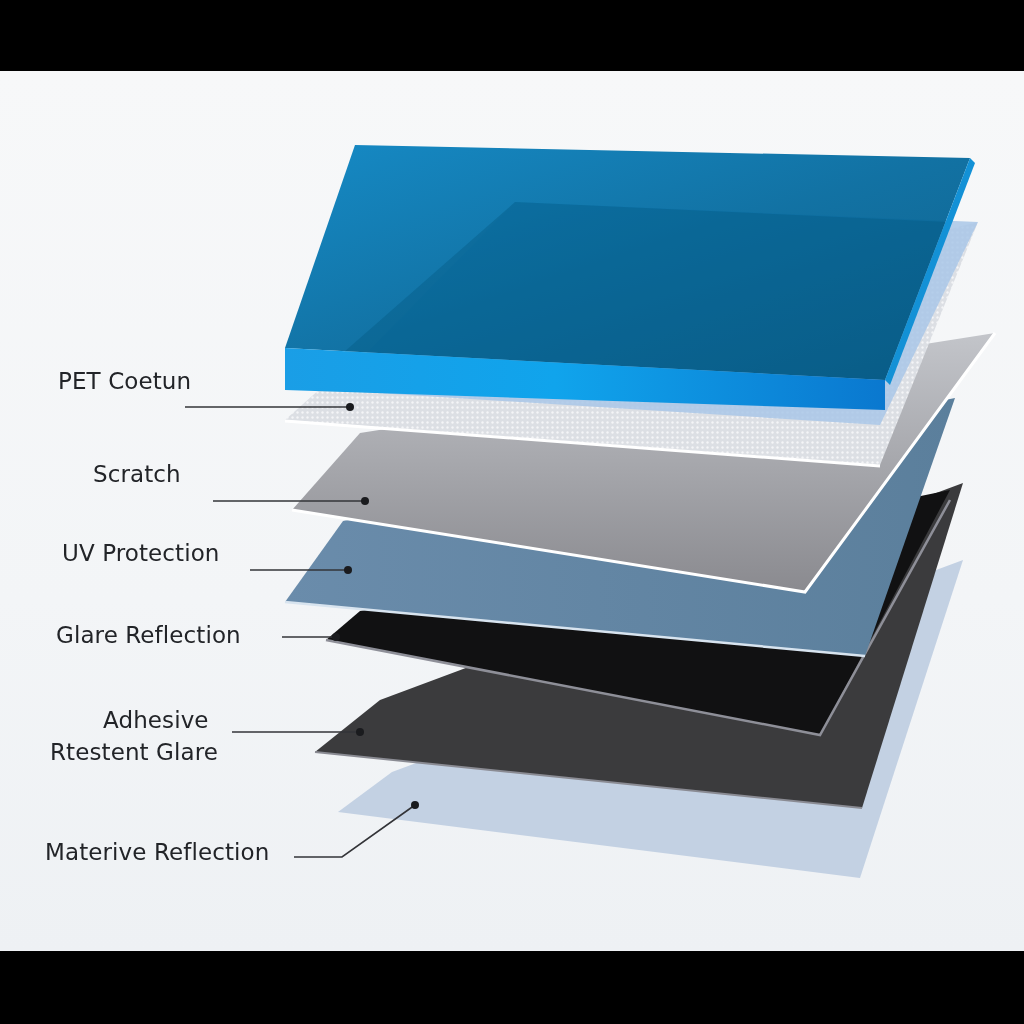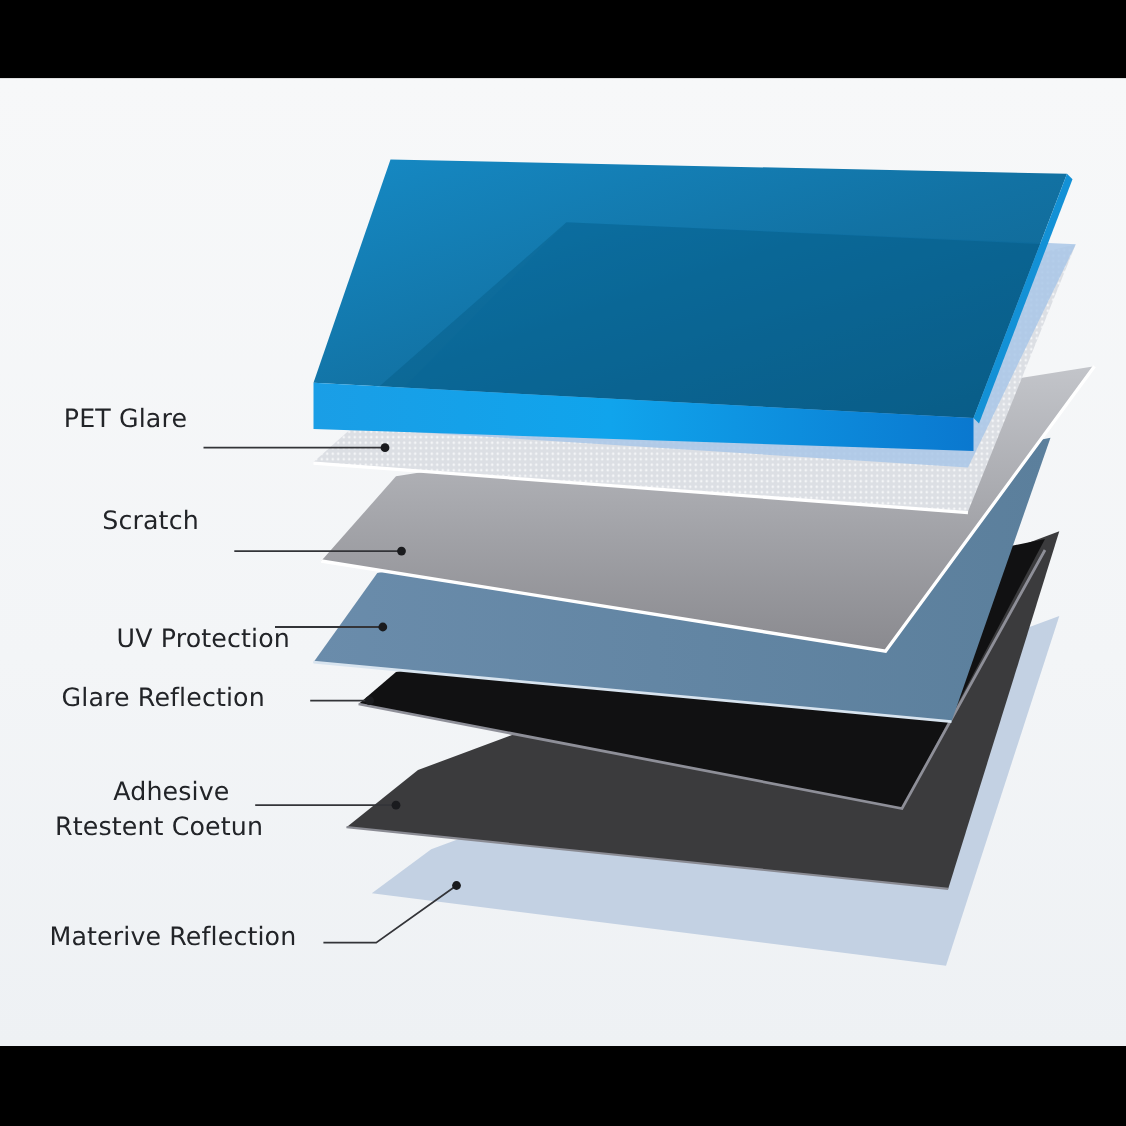--- a/index.html
+++ b/index.html
@@ -91,21 +91,21 @@
   <g fill="#1a1b1e">
     <circle cx="350" cy="407" r="4"></circle>
     <circle cx="365" cy="501" r="4"></circle>
     <circle cx="348" cy="570" r="4"></circle>
     <circle cx="336" cy="637" r="4"></circle>
     <circle cx="360" cy="732" r="4"></circle>
     <circle cx="415" cy="805" r="4"></circle>
   </g>
 </svg>
 
-<div class="label" style="left:58px; top:368px;">PET Glare</div>
+<div class="label" style="left:58px; top:368px;">PET Coetun</div>
 <div class="label" style="left:93px; top:461px;">Scratch</div>
-<div class="label" style="left:62px; top:568px;margin-left:44px;">UV Protection</div>
+<div class="label" style="left:62px; top:540px;">UV Protection</div>
 <div class="label" style="left:56px; top:622px;">Glare Reflection</div>
 <div class="label" style="left:103px; top:707px;">Adhesive</div>
-<div class="label" style="left:50px; top:739px;">Rtestent Coetun</div>
+<div class="label" style="left:50px; top:739px;">Rtestent Glare</div>
 <div class="label" style="left:45px; top:839px;">Materive Reflection</div>
 
 <div class="bar bottom"></div>
 
 </body></html>

